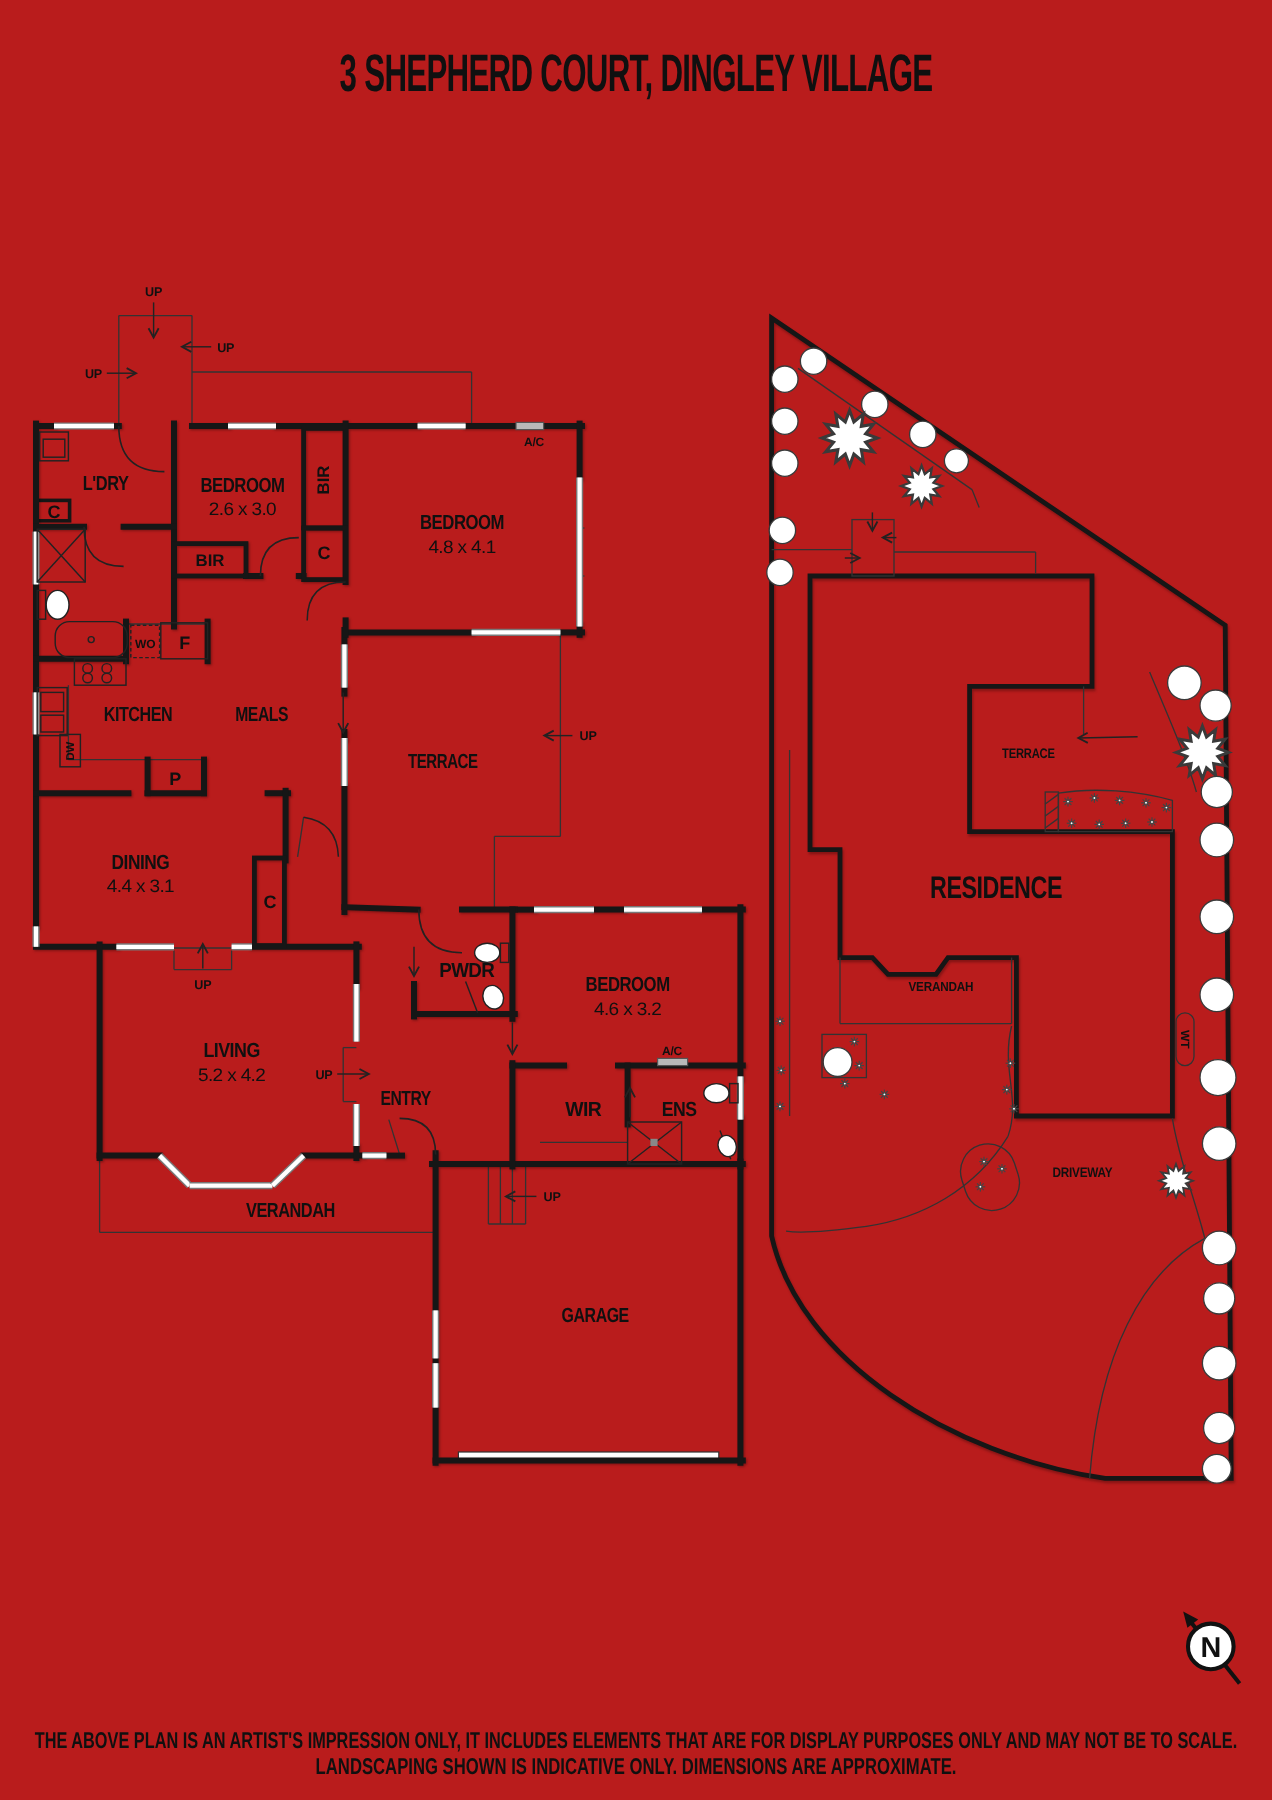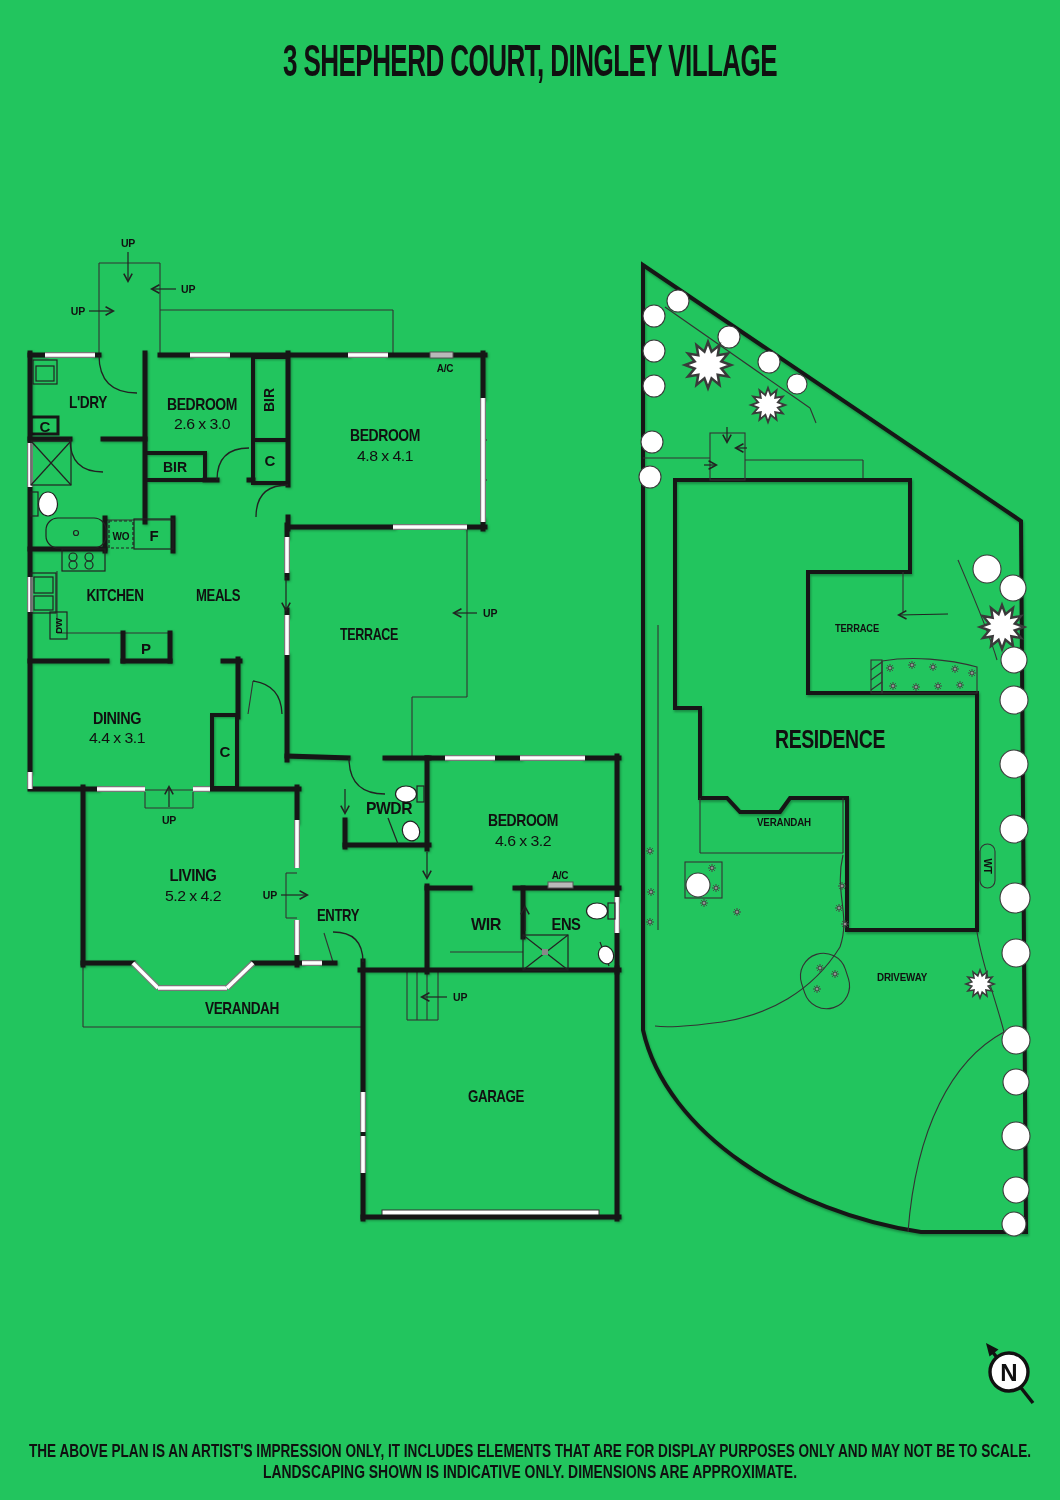--- a/index.html
+++ b/index.html
@@ -1,16 +1,16 @@
 <!DOCTYPE html>
 <html><head>
 <meta charset="utf-8">
 <style>
   html,body{margin:0;padding:0;background:#fff}
-  #page{width:1060px;height:1500px;position:relative;background:#22c55e;font-family:"Liberation Sans",sans-serif}
+  #page{width:1060px;height:1500px;position:relative;background:#b91c1c;font-family:"Liberation Sans",sans-serif}
   svg{display:block}
   
   .w5{stroke:#161616;stroke-width:5;fill:none;stroke-linecap:square}
   .w3{stroke:#161616;stroke-width:3;fill:none;stroke-linecap:square}
   .wr{stroke:#161616;stroke-width:4;fill:none}
   .tn{stroke:#333;stroke-width:1.1;fill:none}
   .door{stroke:#222;stroke-width:1.3;fill:none}
   .winA{stroke:#787878;stroke-width:6;fill:none}
   .winB{stroke:#ffffff;stroke-width:3.6;fill:none}
   .ar{stroke:#222;stroke-width:1.2;fill:none}

